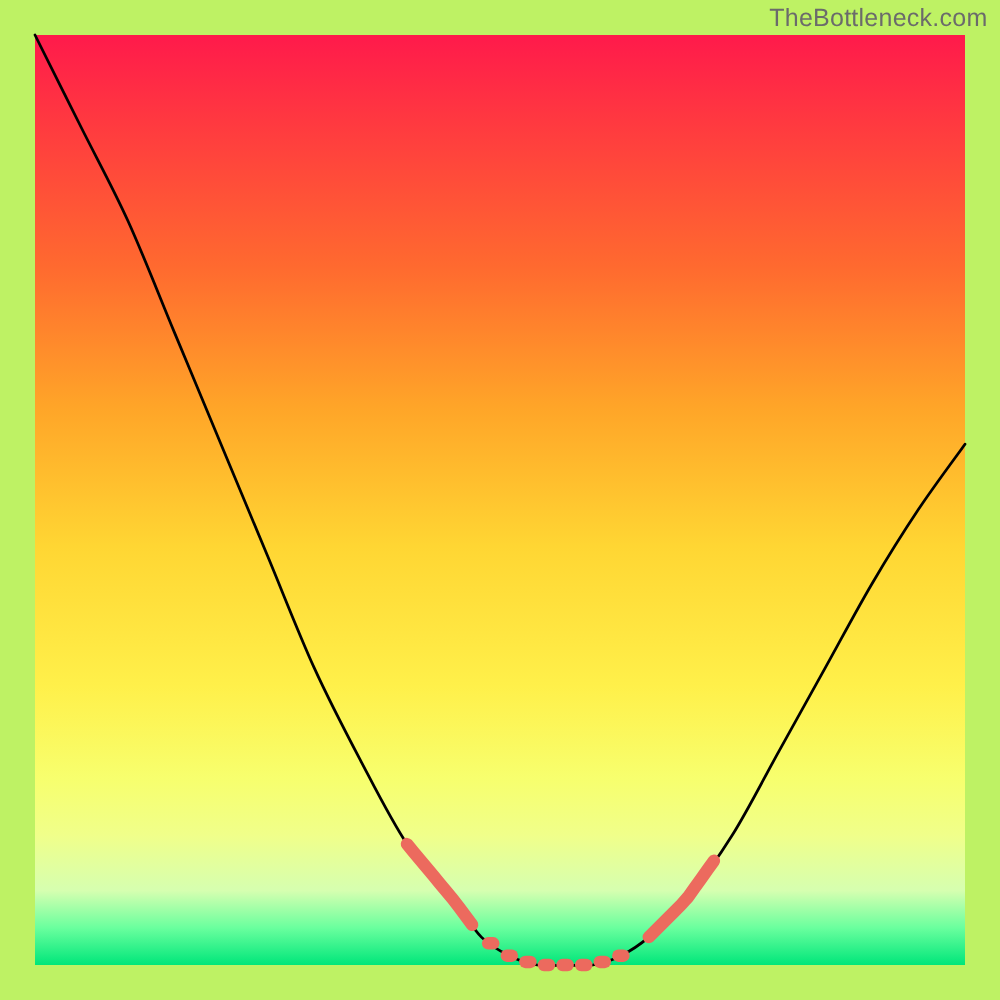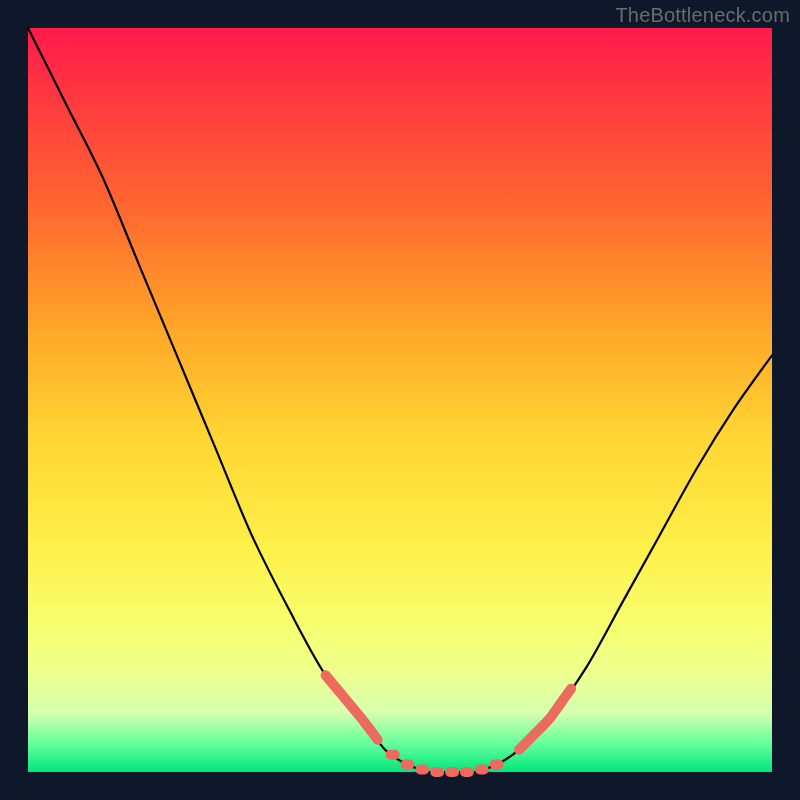--- a/index.html
+++ b/index.html
@@ -10,21 +10,21 @@
     background: #000;
     overflow: hidden;
     font-family: Arial, Helvetica, sans-serif;
   }
   .frame {
     position: absolute;
     top: 0;
     left: 0;
     width: 800px;
     height: 800px;
-    background: #0f172a;
+    background: #bef264;
   }
   .plot {
     position: absolute;
     top: 28px;
     left: 28px;
     width: 744px;
     height: 744px;
     background: linear-gradient(to bottom,
       #ff1a4b 0%,
       #ff3b3f 10%,

